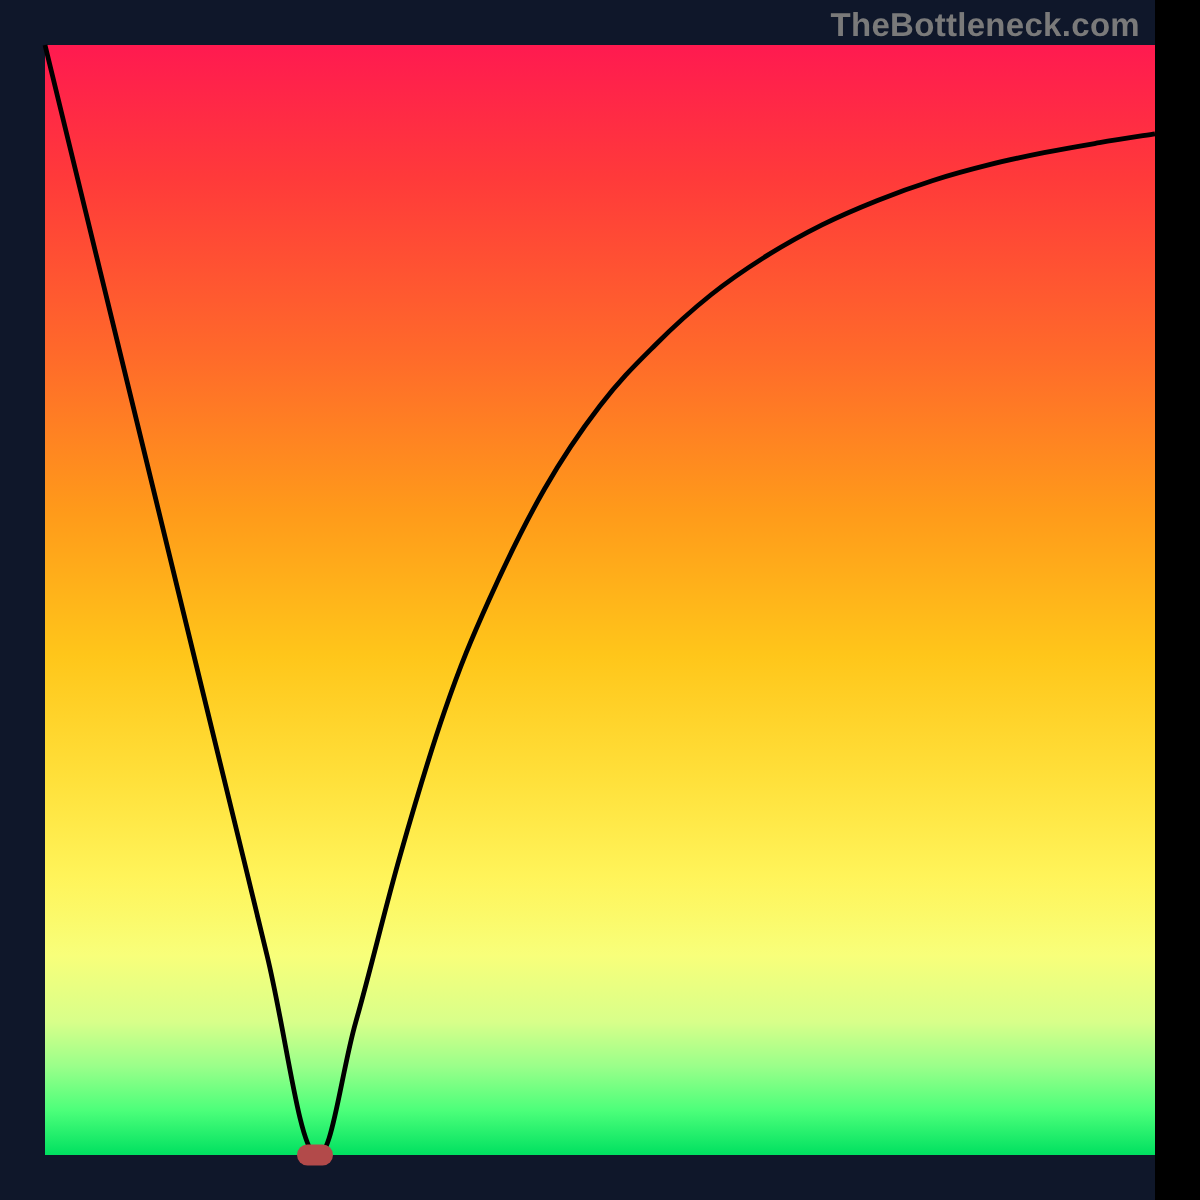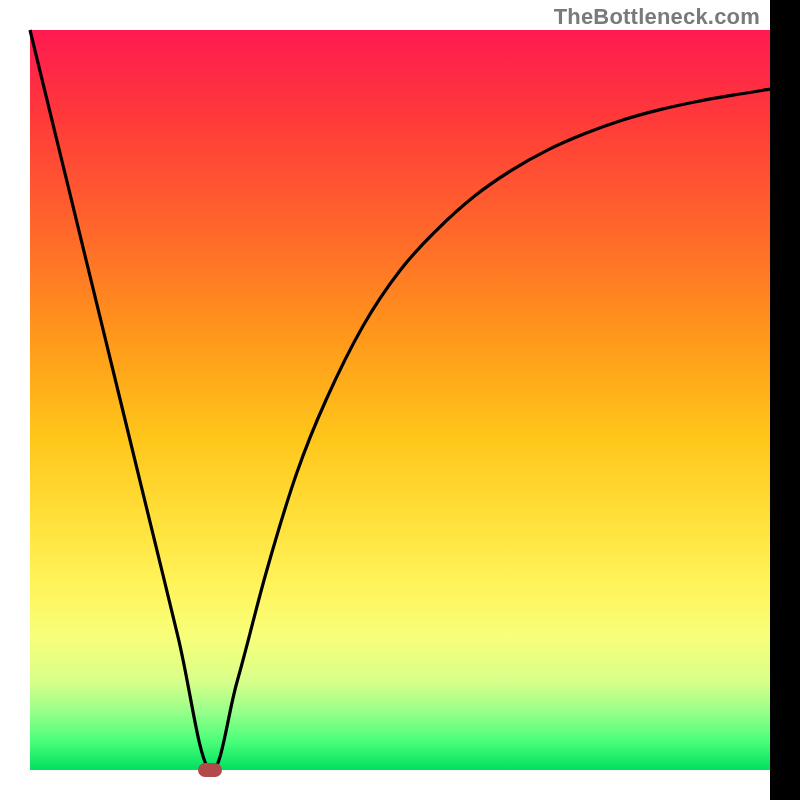--- a/index.html
+++ b/index.html
@@ -1,21 +1,21 @@
 <!DOCTYPE html>
 <html><head>
 <meta charset="utf-8">
 <style>
   * { margin: 0; padding: 0; box-sizing: border-box; }
   html, body { width: 800px; height: 800px; overflow: hidden; background: #000; }
   .stage {
     position: relative;
     width: 770px;
     height: 800px;
-    background: #ffffff;
+    background: #0f172a;
   }
   .plot-area {
     position: absolute;
     left: 30px;
     top: 30px;
     width: 740px;
     height: 740px;
     background: linear-gradient(to bottom,
       #ff1a50 0%,
       #ff3a3a 12%,

